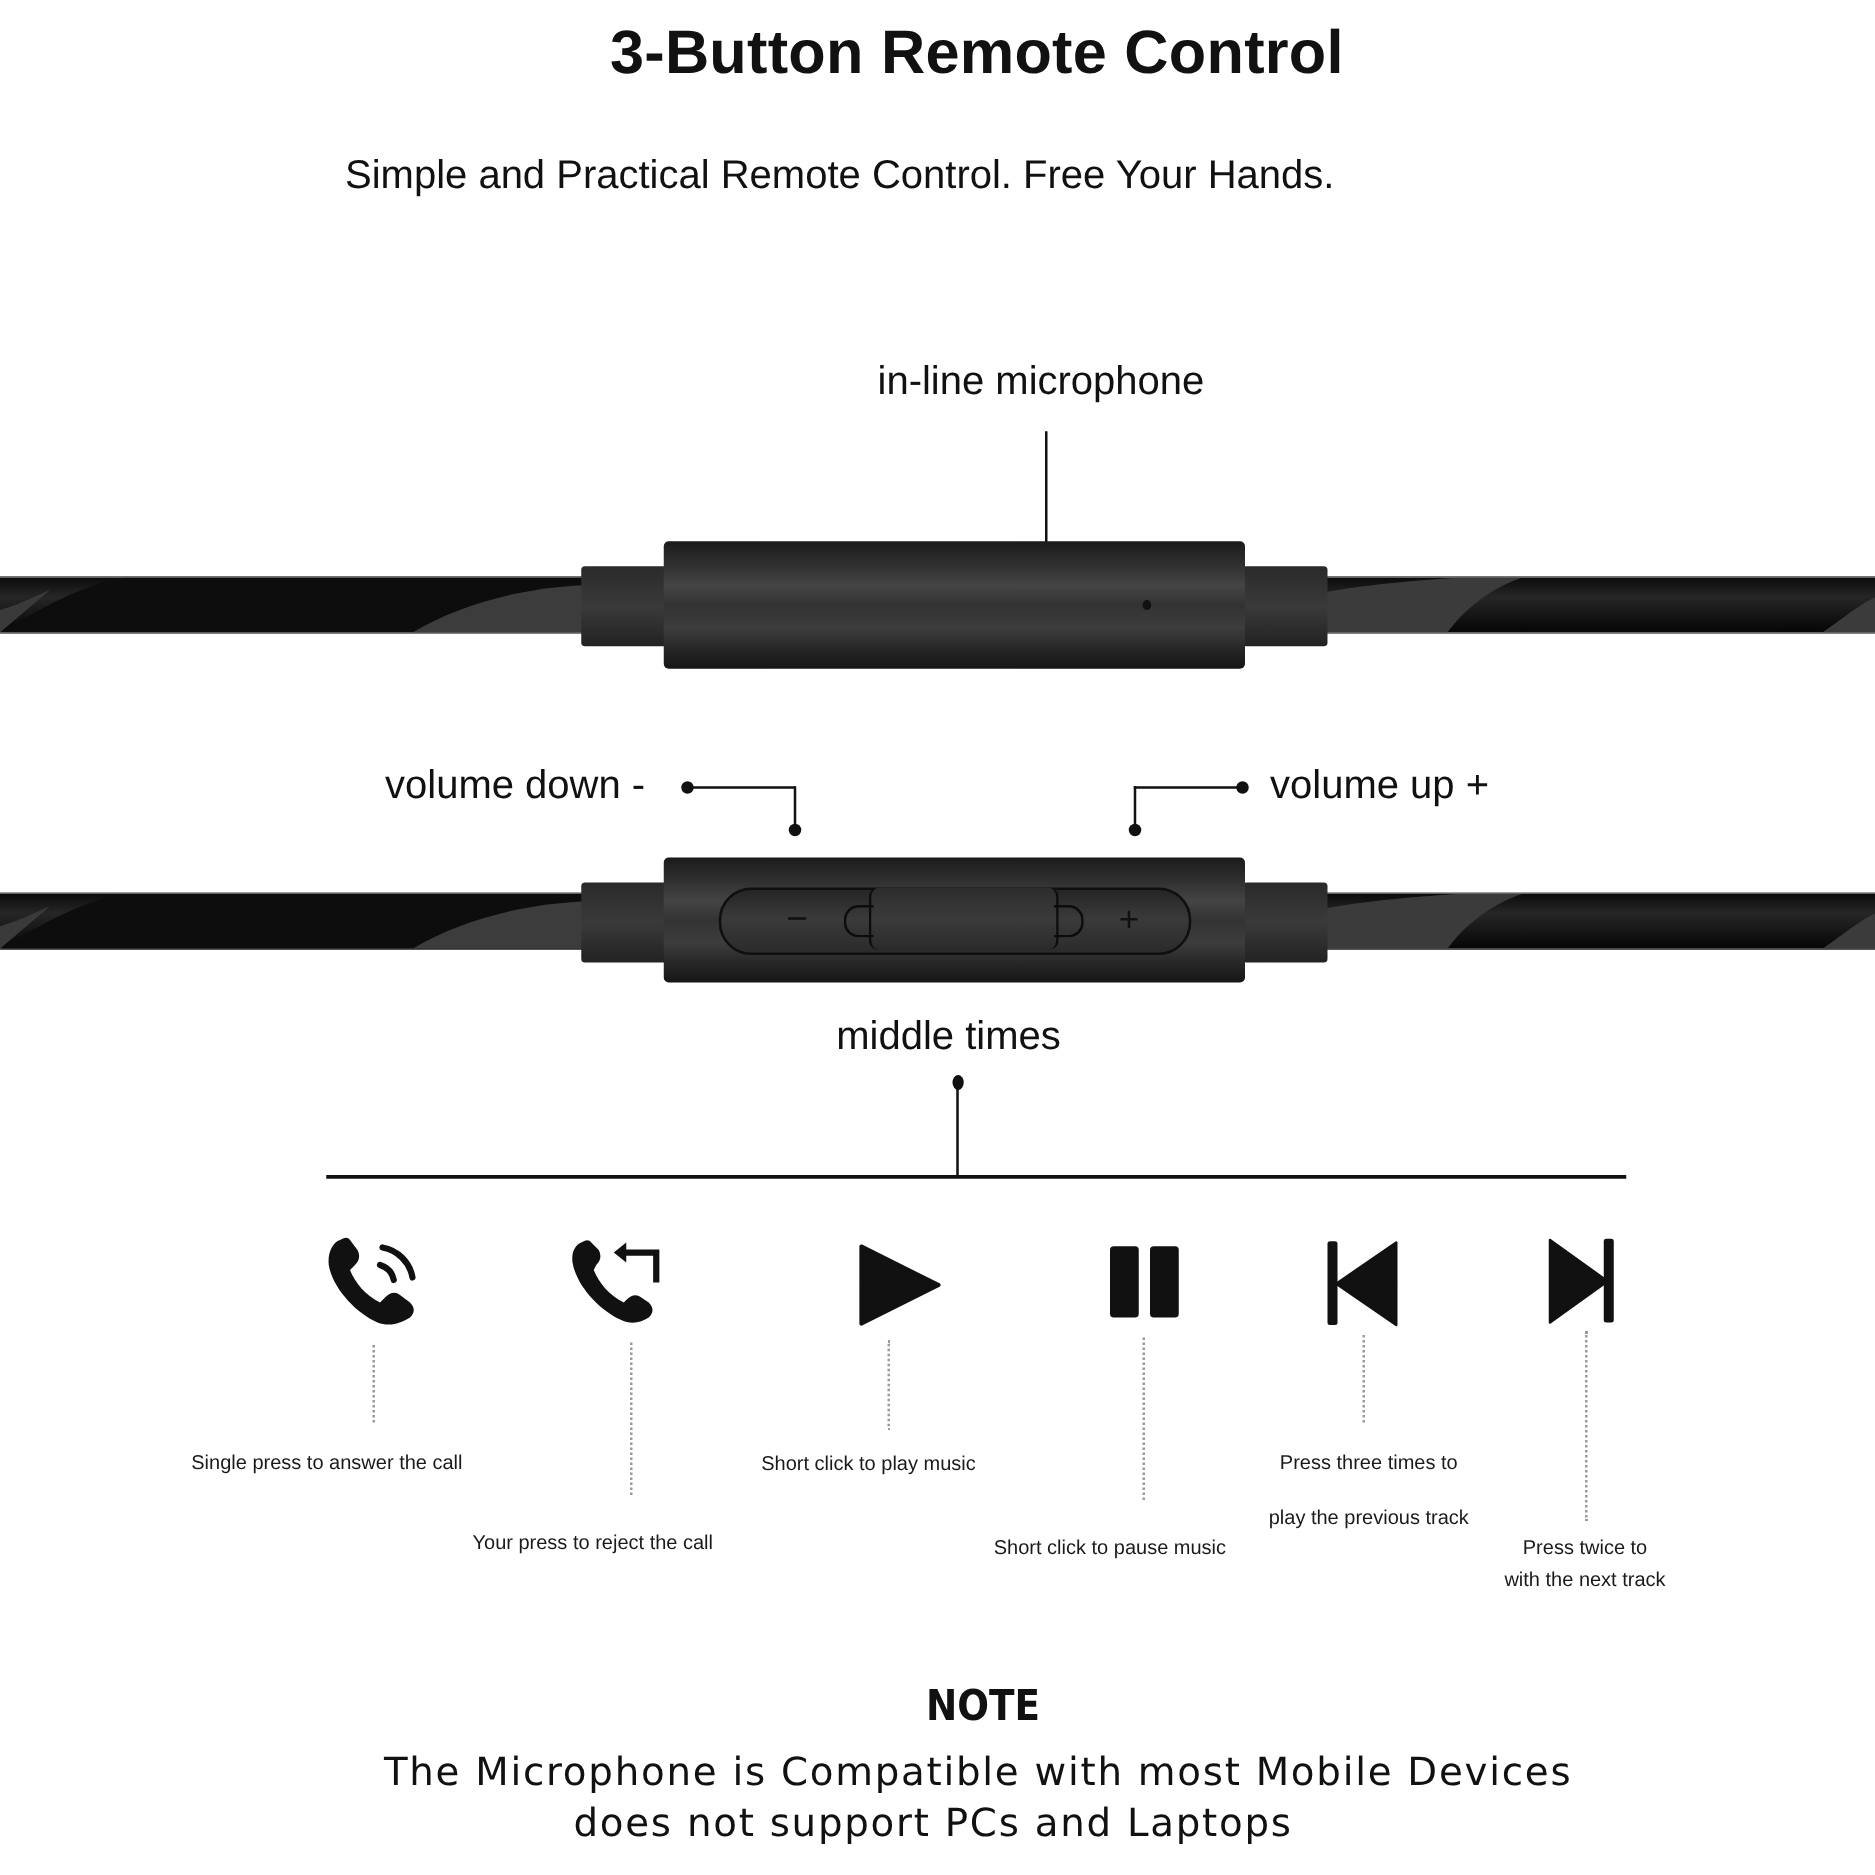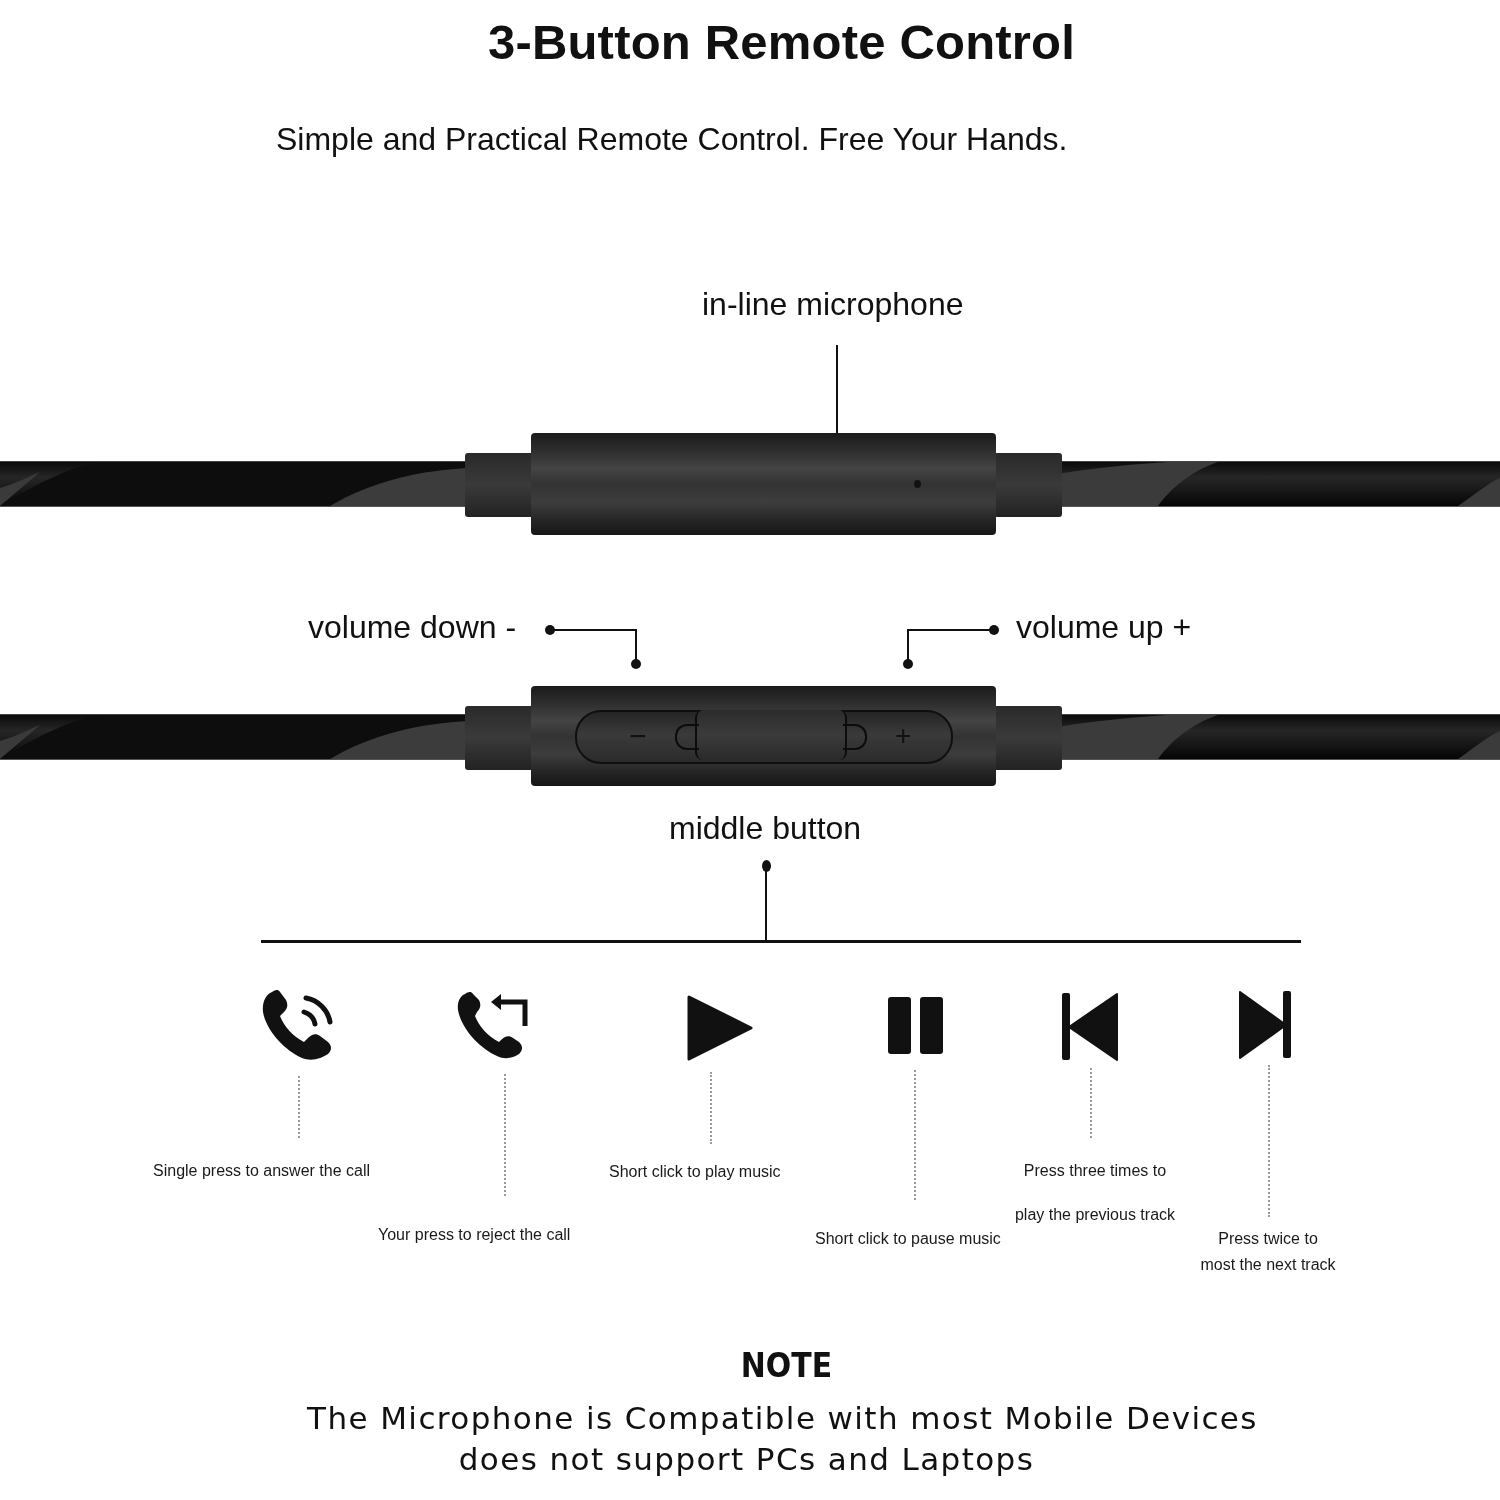--- a/index.html
+++ b/index.html
@@ -84,21 +84,21 @@
   <div class="abs keypad" style="top:24px; left:44px; width:374px; height:50px;">
     <div class="abs" style="top:4px; left:52px; font-size:30px; color:#111; line-height:40px;">−</div>
     <div class="abs" style="top:-2px; left:118px; width:148px; height:50px; border-left:2px solid #0c0c0c; border-right:2px solid #0c0c0c; border-radius:8px; background:linear-gradient(180deg,#2c2c2c,#3b3b3b 50%,#2a2a2a);">
       <div class="abs" style="top:14px; left:-22px; width:22px; height:22px; border:2px solid #0c0c0c; border-right:none; border-radius:12px 0 0 12px;"></div>
       <div class="abs" style="top:14px; right:-22px; width:22px; height:22px; border:2px solid #0c0c0c; border-left:none; border-radius:0 12px 12px 0;"></div>
     </div>
     <div class="abs" style="top:4px; left:318px; font-size:28px; color:#111; line-height:40px;">+</div>
   </div>
 </div>
 
-<div class="abs label" style="top:810px; left:669px;">middle button</div>
+<div class="abs label" style="top:810px; left:669px;">middle times</div>
 <div class="abs" style="top:860px; left:762px; width:9px; height:12px; border-radius:50%; background:#111;"></div>
 <div class="abs line" style="top:866px; left:765px; width:2px; height:76px;"></div>
 <div class="abs line" style="top:940px; left:261px; width:1040px; height:3px;"></div>
 
 <div class="abs icon" style="top:988px; left:262px;">
   <svg width="74" height="74" viewBox="0 0 74 74">
     <path d="M10 4 C4 6 0 14 1 24 C4 42 22 62 40 70 C50 74 60 70 66 66 C70 62 70 58 66 54 L58 48 C54 45 50 46 46 50 L42 54 C30 48 22 38 18 28 L22 24 C26 20 26 16 24 12 L18 4 C16 1 13 2 10 4 Z" fill="#111"></path>
     <path d="M42 24 C48 26 52 30 53 36" stroke="#111" stroke-width="5" fill="none" stroke-linecap="round"></path>
     <path d="M44 10 C56 12 66 22 68 34" stroke="#111" stroke-width="5" fill="none" stroke-linecap="round"></path>
   </svg>
@@ -125,21 +125,21 @@
 <div class="abs dash" style="top:1072px; left:710px; height:72px;"></div>
 <div class="abs desc" style="top:1159px; left:609px;">Short click to play music</div>
 
 <div class="abs icon" style="top:996px; left:886px;">
   <svg width="60" height="60" viewBox="0 0 60 60">
     <rect x="2" y="1" width="23" height="57" rx="3" fill="#111"></rect>
     <rect x="34" y="1" width="23" height="57" rx="3" fill="#111"></rect>
   </svg>
 </div>
 <div class="abs dash" style="top:1070px; left:914px; height:130px;"></div>
-<div class="abs desc" style="top:1226px; left:815px;text-align:center;">Short click to pause music</div>
+<div class="abs desc" style="top:1226px; left:795px;text-align:center;">Short click to pause music</div>
 
 <div class="abs icon" style="top:992px; left:1061px;">
   <svg width="60" height="70" viewBox="0 0 60 70">
     <rect x="1" y="1" width="8" height="67" rx="2" fill="#111"></rect>
     <path d="M8 35 L56 2 L56 68 Z" fill="#111" stroke="#111" stroke-width="2" stroke-linejoin="round"></path>
   </svg>
 </div>
 <div class="abs dash" style="top:1068px; left:1090px; height:70px;"></div>
 <div class="abs desc" style="top:1158px; left:985px; width:220px;">
   <div>Press three times to</div>
@@ -148,18 +148,18 @@
 
 <div class="abs icon" style="top:990px; left:1238px;">
   <svg width="56" height="70" viewBox="0 0 56 70">
     <path d="M2 2 L48 35 L2 68 Z" fill="#111" stroke="#111" stroke-width="2" stroke-linejoin="round"></path>
     <rect x="45" y="1" width="8" height="67" rx="2" fill="#111"></rect>
   </svg>
 </div>
 <div class="abs dash" style="top:1065px; left:1268px; height:152px;"></div>
 <div class="abs desc" style="top:1226px; left:1168px; width:200px;">
   <div>Press twice to</div>
-  <div>most the next track</div>
+  <div>with the next track</div>
 </div>
 
 <div class="abs note-title">NOTE</div>
 <div class="abs note-text" style="top:1400px;">The Microphone is Compatible with most Mobile Devices</div>
 <div class="abs note-text" style="top:1441px; left:-36px;">does not support PCs and Laptops</div>
 
 </body></html>

